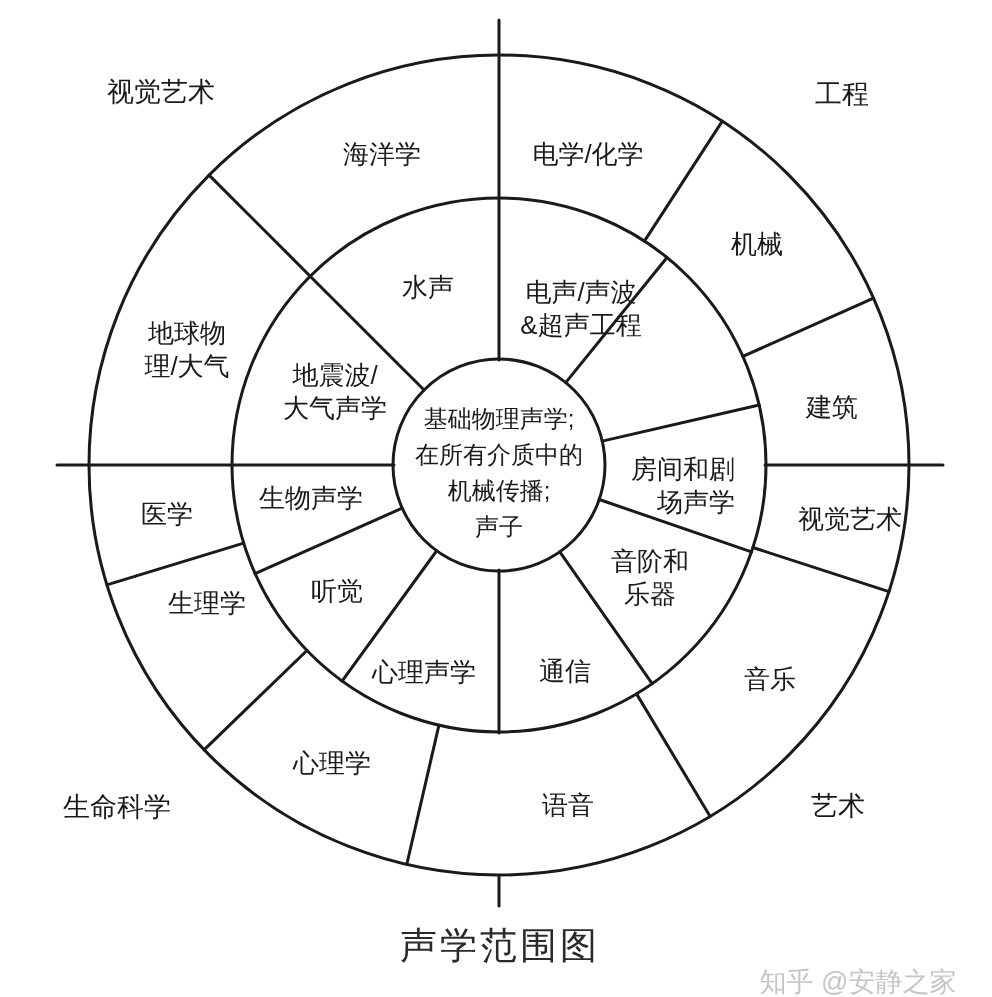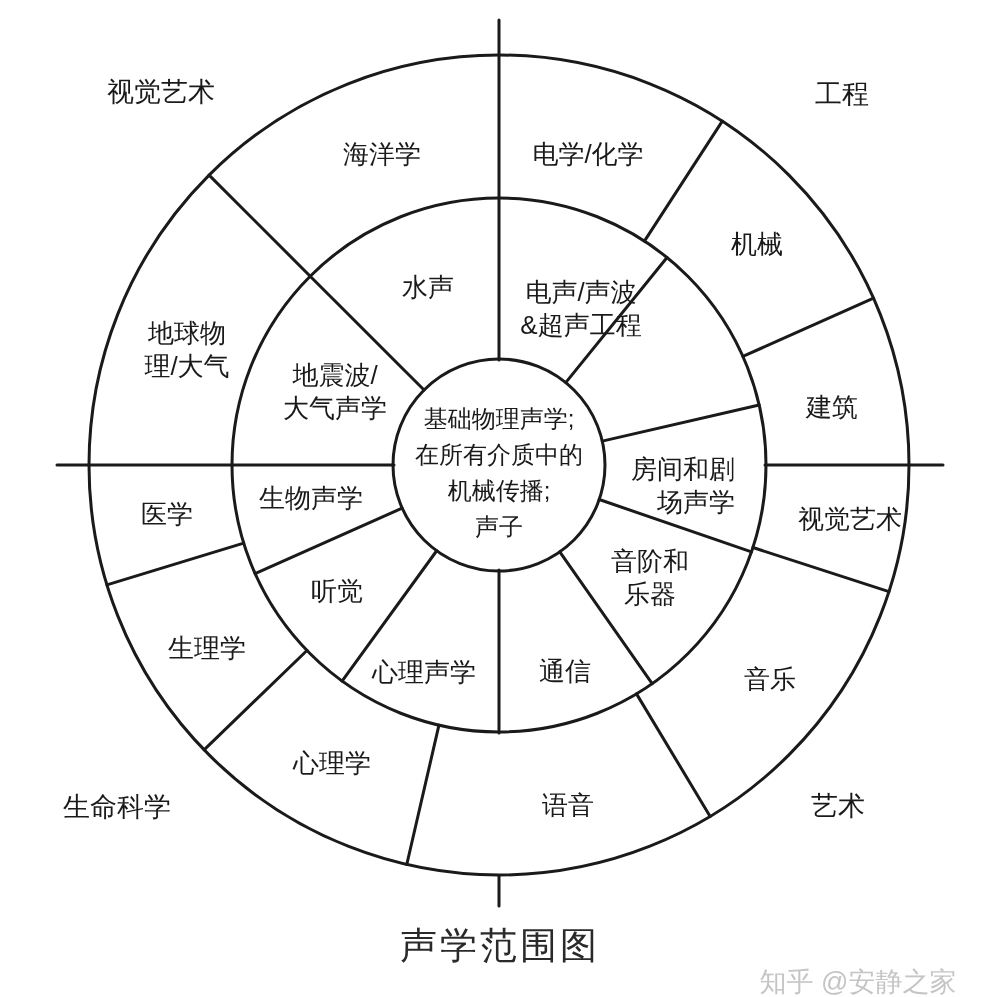--- a/index.html
+++ b/index.html
@@ -114,21 +114,21 @@
     <div class="wheel-label" style="left: 335px; top: 392px;">地震波/
 大气声学</div>
     <div class="wheel-label" style="left: 382px; top: 155px;">海洋学</div>
     <div class="wheel-label" style="left: 588px; top: 155px;">电学/化学</div>
     <div class="wheel-label" style="left: 757px; top: 245px;">机械</div>
     <div class="wheel-label" style="left: 832px; top: 408px;">建筑</div>
     <div class="wheel-label" style="left: 850px; top: 520px;">视觉艺术</div>
     <div class="wheel-label" style="left: 770px; top: 680px;">音乐</div>
     <div class="wheel-label" style="left: 550px; top: 806px; margin-left: 18px;">语音</div>
     <div class="wheel-label" style="left: 332px; top: 764px;">心理学</div>
-    <div class="wheel-label" style="left: 207px; top: 651px; font-family: Liberation Mono, monospace;">生理学</div>
+    <div class="wheel-label" style="left: 207px; top: 604px;">生理学</div>
     <div class="wheel-label" style="left: 167px; top: 515px;">医学</div>
     <div class="wheel-label" style="left: 187px; top: 350px;">地球物
 理/大气</div>
     <div class="wheel-label corner-label" style="left: 161px; top: 92px;">视觉艺术</div>
     <div class="wheel-label corner-label" style="left: 842px; top: 94px;">工程</div>
     <div class="wheel-label corner-label" style="left: 117px; top: 807px;">生命科学</div>
     <div class="wheel-label corner-label" style="left: 838px; top: 806px;">艺术</div>
   </div>
 
 </body></html>

